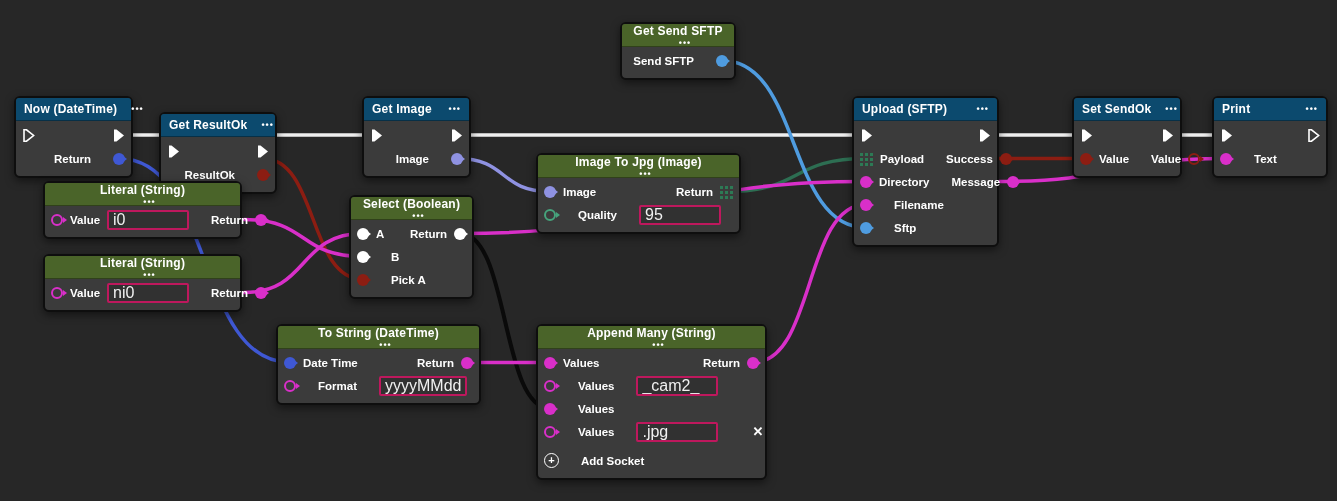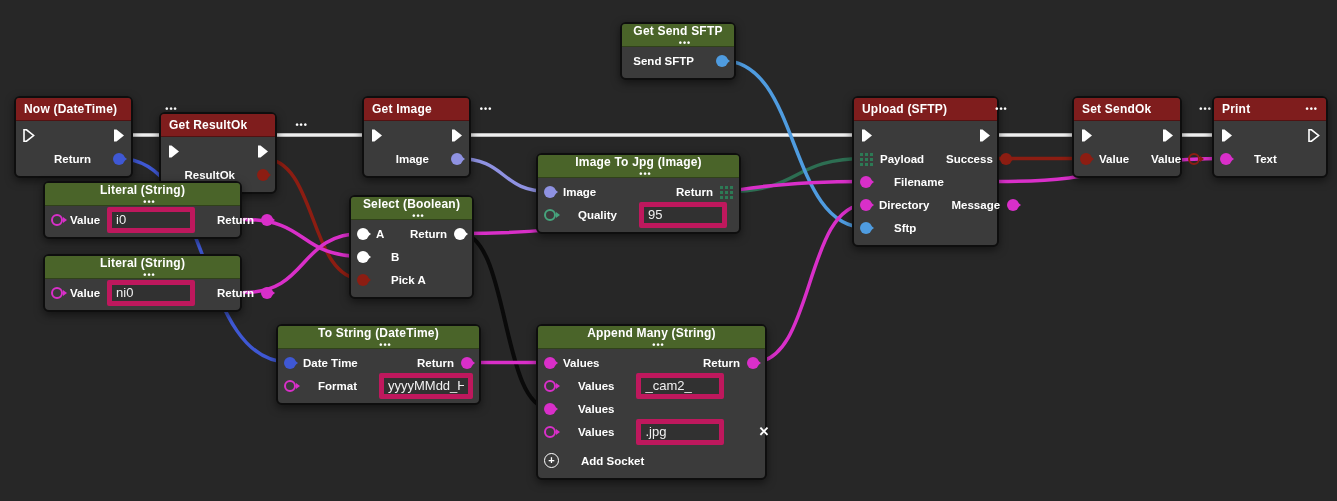--- a/index.html
+++ b/index.html
@@ -3,42 +3,42 @@
 <meta charset="utf-8">
 <style>
   html,body{margin:0;padding:0;background:#272727;}
   #canvas{position:relative;width:1337px;height:501px;background:#272727;overflow:hidden;
           font-family:"Liberation Sans",sans-serif;}
   #wires{position:absolute;left:0;top:0;z-index:0;}
   .node{position:absolute;z-index:1;background:#3b3b3b;border:2px solid #0e0e0e;border-radius:6px;
         box-shadow:0 3px 9px rgba(0,0,0,.5);}
   .hdr{height:22px;display:flex;align-items:center;justify-content:space-between;padding:0 8px;
        border-radius:3px 3px 0 0;border-bottom:1px solid rgba(0,0,0,.35);}
-  .hdr.blue{background:#7f1d1d;gap:34px;}
+  .hdr.blue{background:#0c4a6e;}
   .hdr.green{background:#4a6429;flex-direction:column;}
   .title{color:#fff;font-size:12px;font-weight:bold;white-space:nowrap;letter-spacing:.2px;}
   .menu{color:#fff;font-size:9px;font-weight:bold;letter-spacing:1px;cursor:pointer;margin-left:14px;}
   .body{padding:2px 0 6px;}
   .row{height:23px;display:flex;align-items:center;padding:0 6px;gap:22px;}
   .row.exec{height:24px;justify-content:space-between;}
   .row.between{justify-content:space-between;}
   .grp{display:flex;align-items:center;gap:7px;}
   .lbl{color:#fff;font-size:11.5px;font-weight:600;white-space:nowrap;}
   .port{position:relative;width:12px;height:12px;border-radius:50%;background:currentColor;
         flex:none;box-sizing:border-box;cursor:crosshair;}
   .port::after{content:"";position:absolute;left:10px;top:50%;transform:translateY(-50%);
         border-left:4px solid;border-top:3.5px solid transparent;border-bottom:3.5px solid transparent;}
   .port.ring{background:transparent;border:2.5px solid currentColor;}
   .c-blue{color:#3f58d4;}  .c-sky{color:#4f9ce0;}  .c-lav{color:#8f92e2;}
   .c-mag{color:#d92fc9;}   .c-red{color:#8c1d12;}  .c-white{color:#ffffff;}
   .c-qgreen{color:#46a37c;}
   .execport{flex:none;width:13px;height:15px;cursor:crosshair;}
   .gridport{flex:none;width:13px;height:13px;cursor:crosshair;}
-  .tfield{background:#313131;border:5px solid #be185d;border-radius:2px;color:#f0f0f0;
-          font-size:13px;height:16px;width:70px;padding:0 4px;font-family:"Liberation Sans",sans-serif;}
+  .tfield{background:#313131;border:2px solid #be185d;border-radius:2px;color:#f0f0f0;
+          font-size:16px;height:16px;width:70px;padding:0 4px;font-family:"Liberation Sans",sans-serif;}
   .tfield.wide{width:76px;}
   .del{color:#fff;font-size:13px;font-weight:bold;margin-left:12px;cursor:pointer;line-height:1;}
   .addsock{flex:none;width:13px;height:13px;border:1.6px solid #fff;border-radius:50%;color:#fff;
            display:flex;align-items:center;justify-content:center;font-size:11px;font-weight:bold;
            cursor:pointer;line-height:1;}
   .footer-row{margin-top:6px;}
 </style>
 </head>
 <body>
 
@@ -354,34 +354,34 @@
                 </g>
               </svg>
           </span>
           <span class="lbl">Payload</span>
         </span>
         <span class="grp">
           <span class="lbl">Success</span>
           <span class="port c-red"></span>
         </span>
       </div>
+      <div class="row between">
+        <span class="grp">
+          <span class="port c-mag"></span>
+          <span class="lbl">Directory</span>
+        </span>
+        <span class="grp">
+          <span class="lbl">Message</span>
+          <span class="port c-mag"></span>
+        </span>
+      </div>
       <div class="row">
         <span class="port c-mag"></span>
         <span class="lbl">Filename</span>
       </div>
-      <div class="row between">
-        <span class="grp">
-          <span class="port c-mag"></span>
-          <span class="lbl">Directory</span>
-        </span>
-        <span class="grp">
-          <span class="lbl">Message</span>
-          <span class="port c-mag"></span>
-        </span>
-      </div>
       <div class="row">
         <span class="port c-sky"></span>
         <span class="lbl">Sftp</span>
       </div>
     </div>
   </div>
 
   <div class="node" style="left:1072px;top:96px;width:106px">
     <div class="hdr blue">
       <span class="title">Set SendOk</span>

